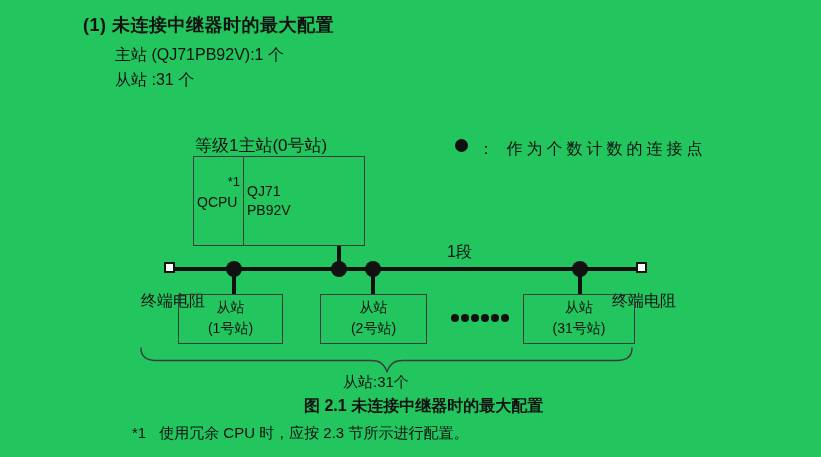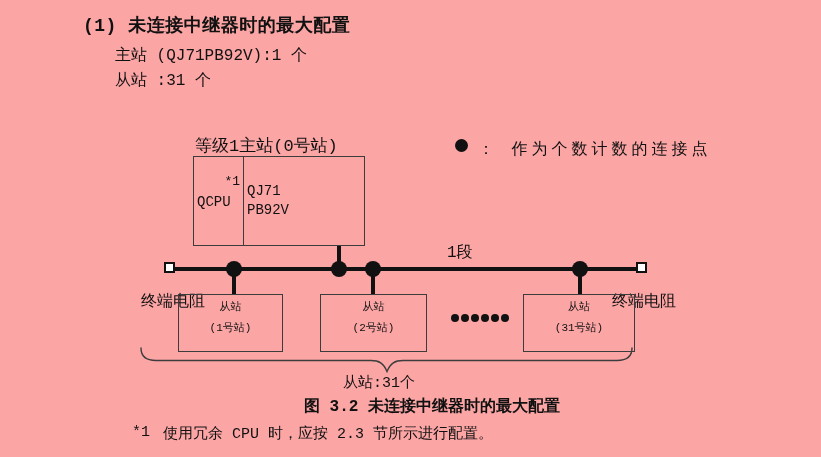--- a/index.html
+++ b/index.html
@@ -1,18 +1,18 @@
 <!DOCTYPE html>
 <html><head>
 <meta charset="utf-8">
 <style>
   html,body { margin:0; padding:0; background:#ffffff; }
   .page {
-    position:relative; width:821px; height:457px; background:#fca5a5;
-    font-family:Liberation Mono, monospace; color:#111;
+    position:relative; width:821px; height:457px; background:#22c55e;
+    font-family:Liberation Sans, sans-serif; color:#111;
     overflow:hidden;
   }
   .abs { position:absolute; }
 
   
   .title { left:83px; top:13px; font-size:18px; font-weight:bold; letter-spacing:0.5px; }
   .hline1 { left:115px; top:45px; font-size:16px; }
   .hline2 { left:115px; top:70px; font-size:16px; }
 
   
@@ -49,22 +49,22 @@
   .cdot { width:16px; height:16px; border-radius:50%; background:#111; top:261px; }
   .cdot-1 { left:226px; } .cdot-m { left:331px; } .cdot-2 { left:365px; } .cdot-31 { left:572px; }
   .term-square { width:7px; height:7px; background:#fff; border:2.5px solid #111; top:262px; }
   .term-left { left:164px; } .term-right { left:636px; }
   .term-label { top:277px; font-size:16px;margin-top:14px; }
   .term-label-left { left:141px; } .term-label-right { left:612px; }
   .seg-label { left:447px; top:242px; font-size:16px; }
 
   
   .slave-box {
-    top:294px; height:58px; border:1.5px solid #3c3c3c; box-sizing:border-box;
-    text-align:center; font-size:11px; line-height:21px; padding-top:2px;
+    top:294px; height:50px; border:1.5px solid #3c3c3c; box-sizing:border-box;
+    text-align:center; font-size:14px; line-height:21px; padding-top:2px;
   }
   .slave-1 { left:178px; width:105px; }
   .slave-2 { left:320px; width:107px; }
   .slave-31 { left:523px; width:112px; }
 
   .ellipsis { left:451px; top:314px; display:flex; gap:2px; align-items:center; }
   .edot { width:8px; height:8px; border-radius:50%; background:#111; }
 
   .brace { left:140px; top:347px; }
   .slave-count { left:343px; top:373px; font-size:15px; }
@@ -134,19 +134,19 @@
     <span class="edot"></span>
     <span class="edot"></span>
     <span class="edot"></span>
   </div>
 
   <svg class="abs brace" width="493" height="27" viewBox="0 0 493 27">
     <path d="M1,1 C1,10 7,13.5 16,13.5 L231,13.5 C239,13.5 243.5,16 247,24.5 C250.5,16 255,13.5 263,13.5 L477,13.5 C486,13.5 492,10 492,1" fill="none" stroke="#3c3c3c" stroke-width="1.4" stroke-linecap="round"></path>
   </svg>
   <div class="abs slave-count">从站:31个</div>
 
-  <div class="abs caption">图 3.2 未连接中继器时的最大配置</div>
+  <div class="abs caption">图 2.1 未连接中继器时的最大配置</div>
   <div class="abs footnote">
     <span class="footnote-marker">*1</span>
     <span>使用冗余 CPU 时，应按 2.3 节所示进行配置。</span>
   </div>
 
 </div>
 
 </body></html>

